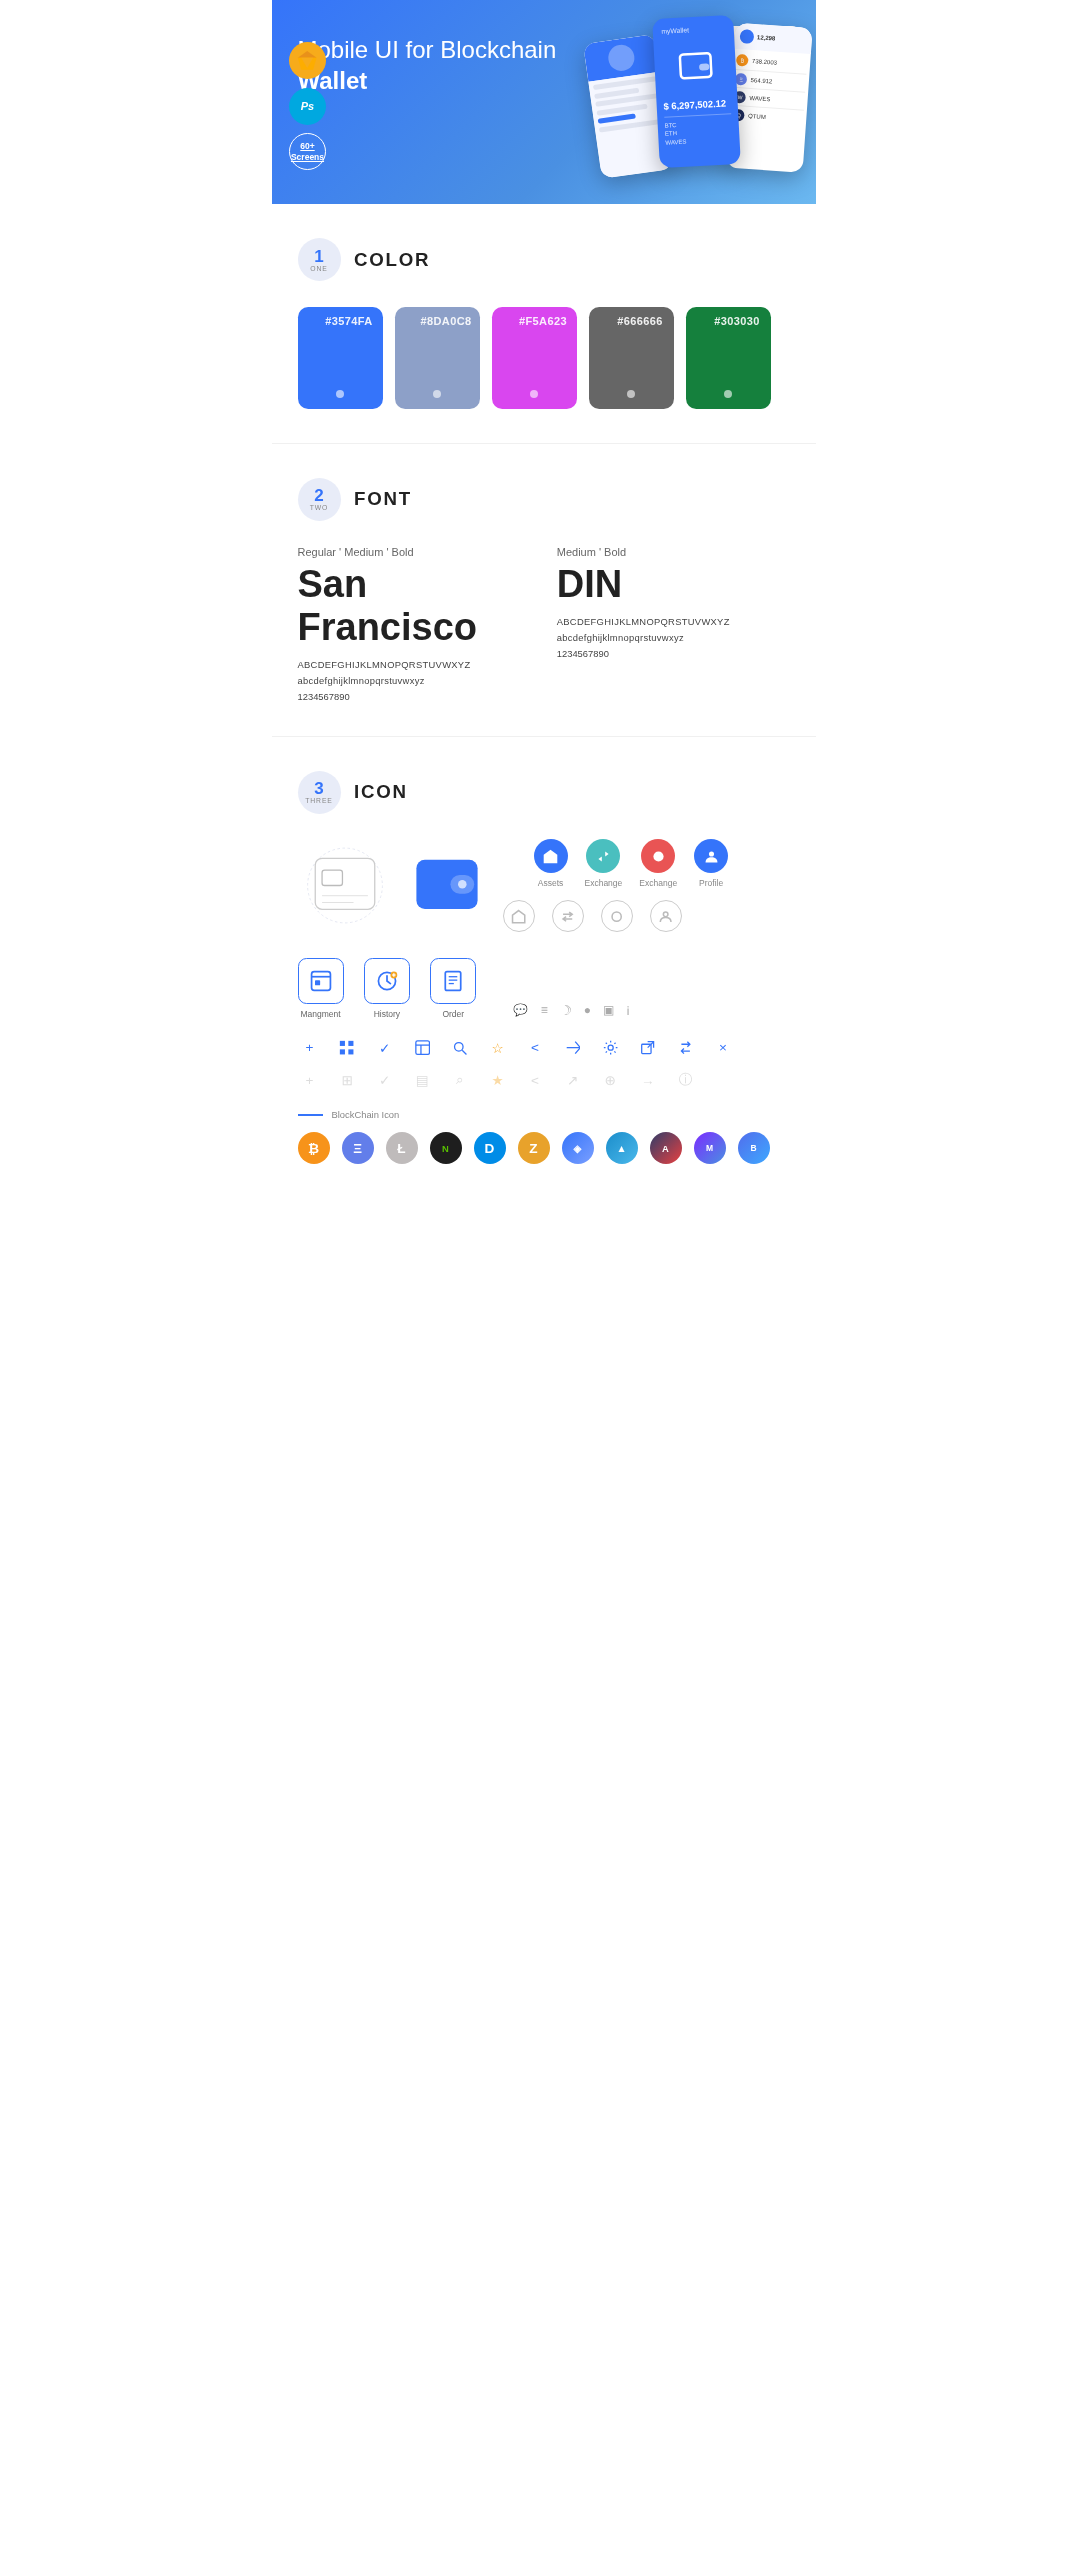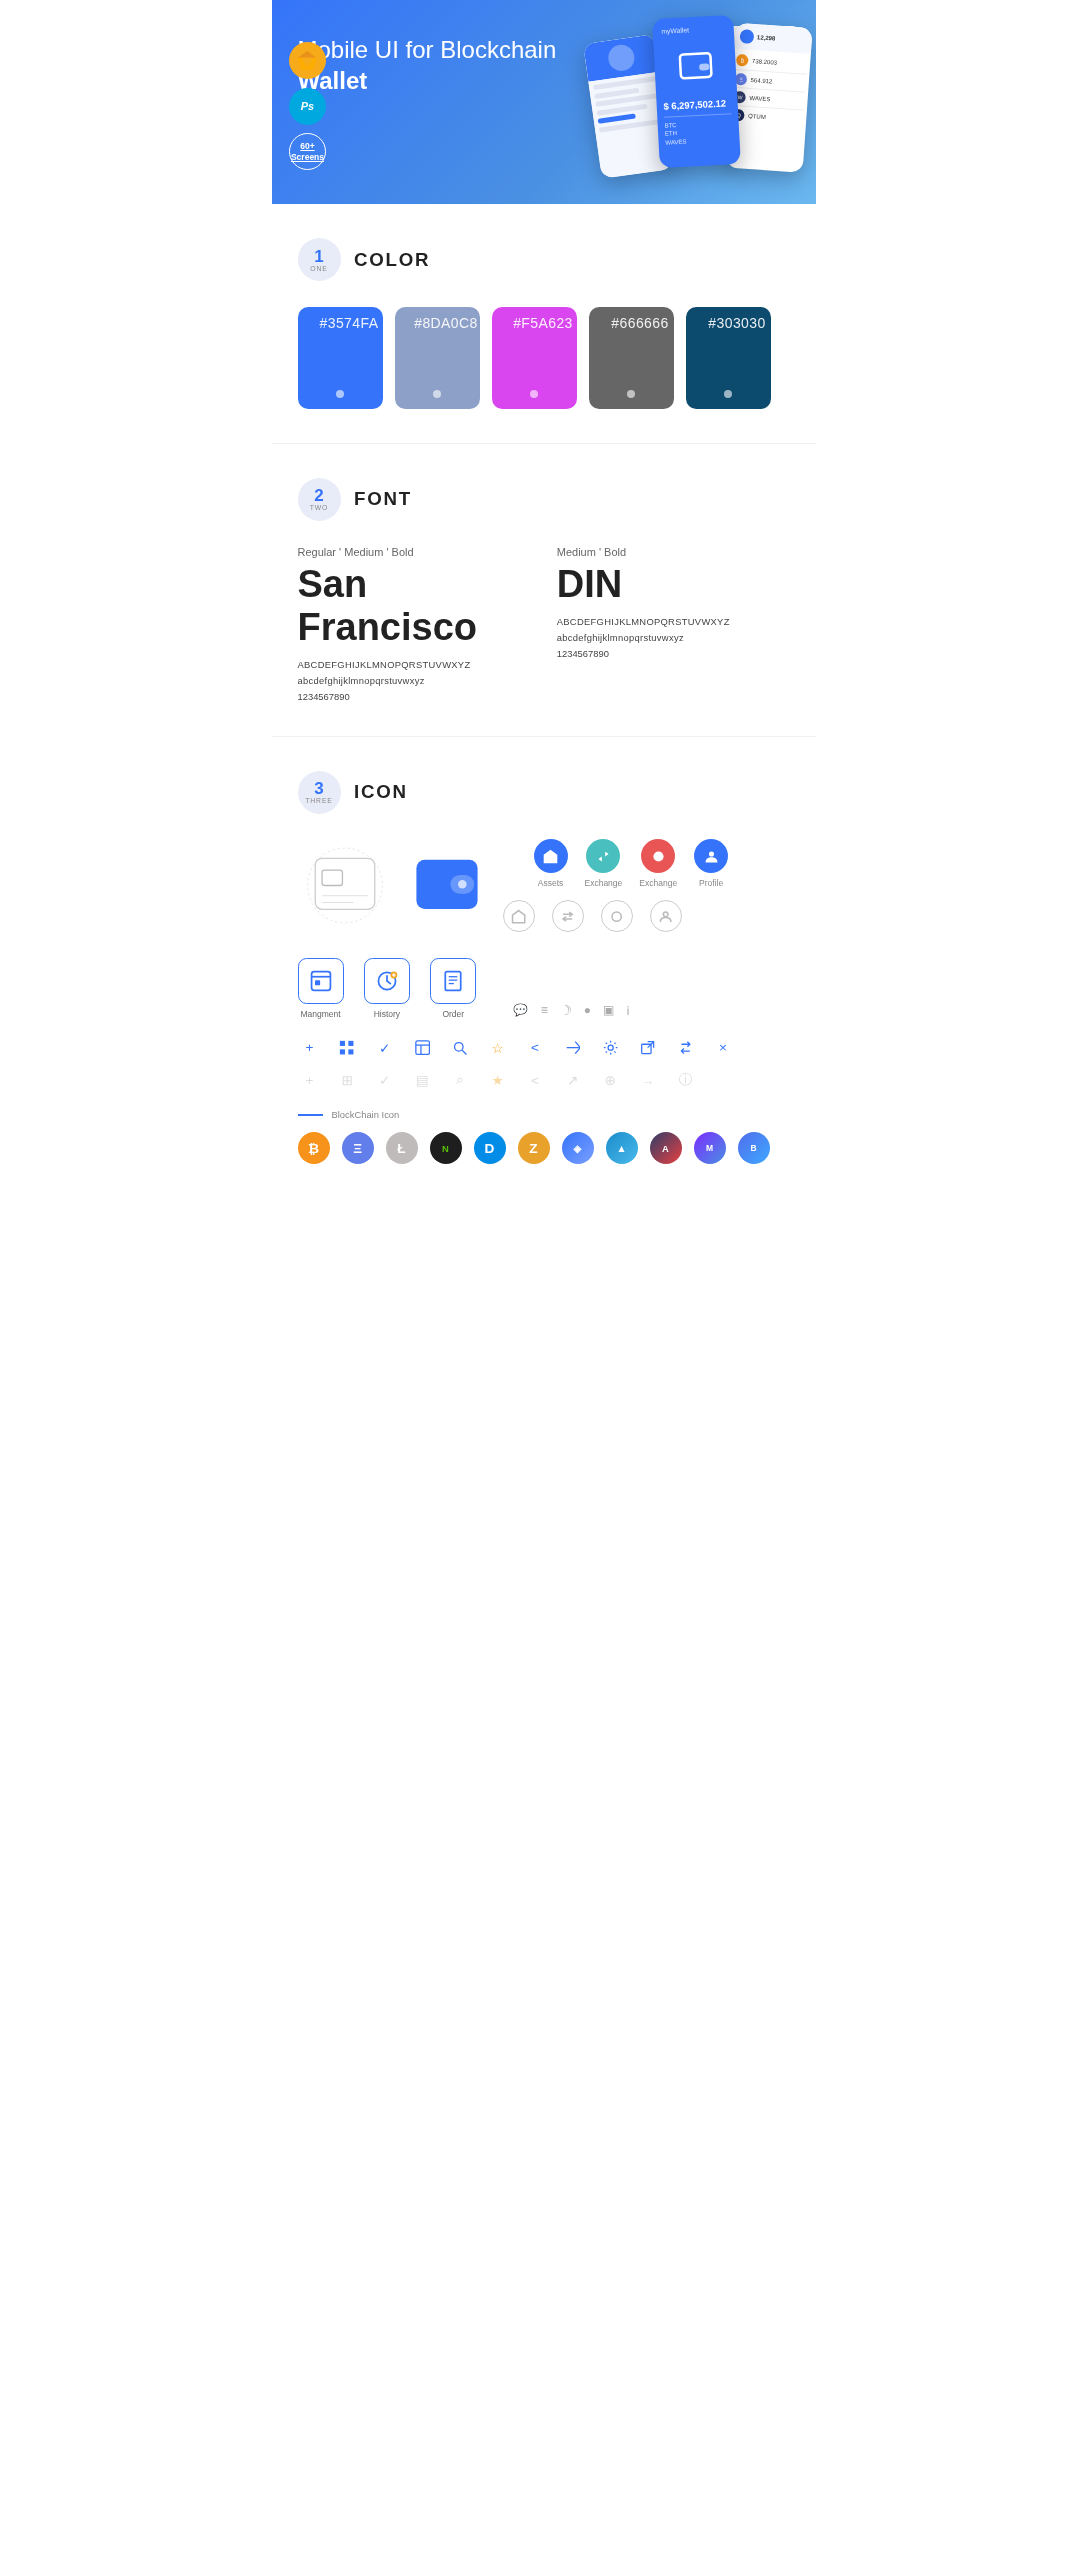--- a/index.html
+++ b/index.html
@@ -107,24 +107,24 @@
       height: 102px;
       border-radius: 10.2px;
       display: flex;
       flex-direction: column;
       align-items: center;
       justify-content: space-between;
       padding: 8.5px 0 10.2px;
       position: relative;
     }
     .color-hex {
-      font-size: 14px;
+      font-size: 11px;
       color: #fff;
       opacity: 0.9;
-      font-weight: 400;
+      font-weight: 700;
       letter-spacing: 0.4px;
       margin-left: 18px;
     }
     .color-dot {
       width: 8.5px;
       height: 8.5px;
       border-radius: 50%;
       background: rgba(255,255,255,0.6);
     }
 
@@ -381,21 +381,21 @@
       <div class="color-dot"></div>
     </div>
     <div class="color-swatch" style="background:#d946ef;">
       <span class="color-hex">#F5A623</span>
       <div class="color-dot"></div>
     </div>
     <div class="color-swatch" style="background:#666666;">
       <span class="color-hex">#666666</span>
       <div class="color-dot"></div>
     </div>
-    <div class="color-swatch" style="background:#0c4a6e;">
+    <div class="color-swatch" style="background:#15803d;">
       <span class="color-hex">#303030</span>
       <div class="color-dot"></div>
     </div>
   </div>
 </div>
 
 <div class="section" style="border-top:0.9px solid #f0f0f0;">
   <div class="section-header">
     <div class="section-number-badge">
       <span class="section-number-big">2</span>

